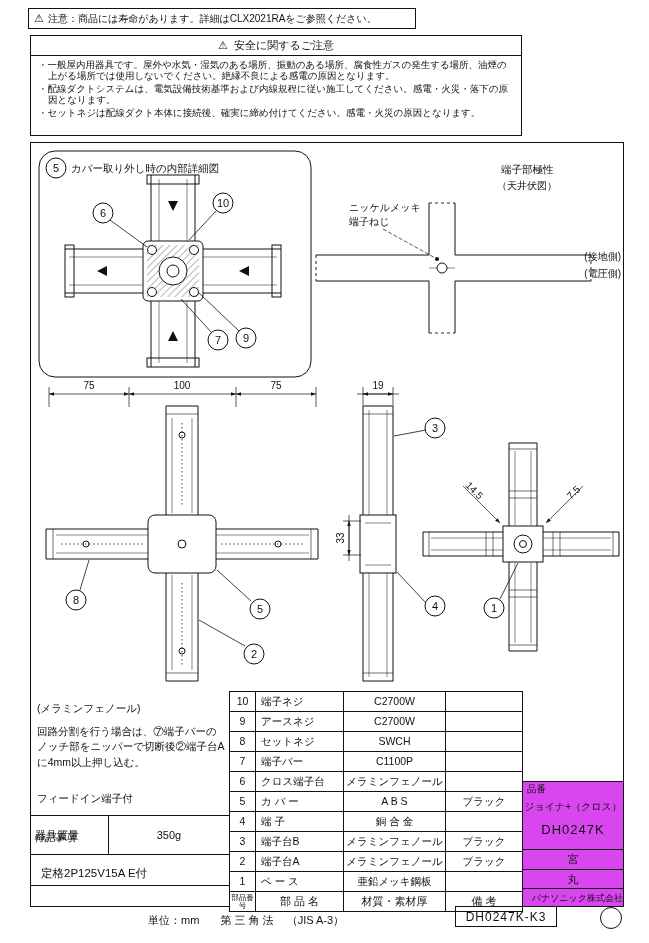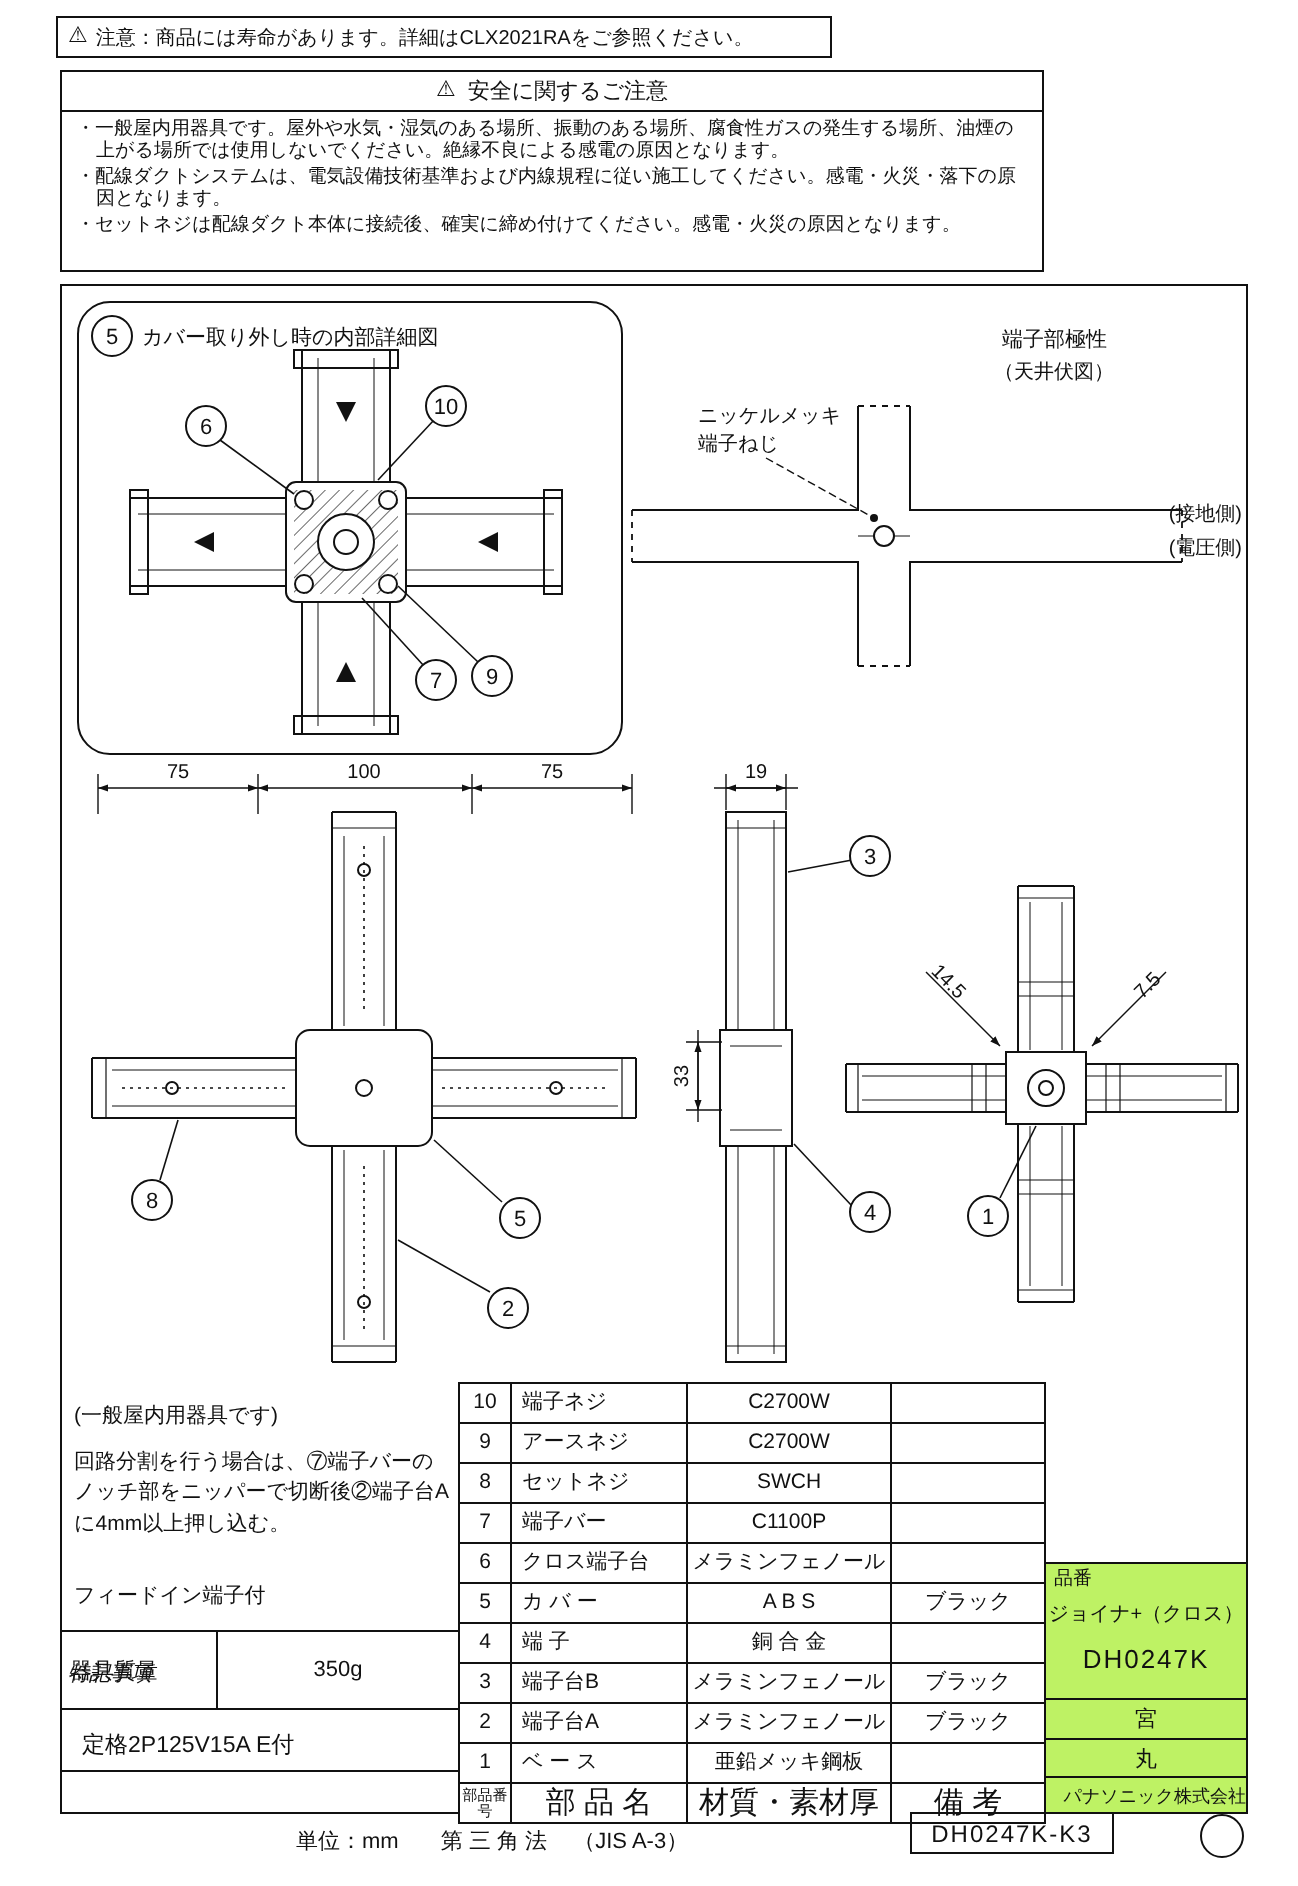--- a/index.html
+++ b/index.html
@@ -25,24 +25,24 @@
   .ov{position:absolute;font-size:10.5px;line-height:1.45;}
   .pre{white-space:pre-line;}
   .mass{position:absolute;border-top:1px solid #111;border-bottom:1px solid #111;display:flex;box-sizing:border-box;font-size:11px;}
   .mass-l{width:78px;border-right:1px solid #111;display:flex;align-items:center;padding-left:4px;box-sizing:border-box;}
   .mass-v{flex:1;display:flex;align-items:center;justify-content:center;}
   .divline{position:absolute;border-top:1px solid #111;}
   
   table.parts{position:absolute;border-collapse:collapse;table-layout:fixed;width:293px;height:215px;background:#fff;font-size:10.5px;}
   table.parts td{border:1px solid #111;padding:0 2px;text-align:center;overflow:hidden;white-space:nowrap;height:19px;line-height:1.05;}
   table.parts td.nm{text-align:left;padding-left:5px;}
-  table.parts tr.hdr td{font-size:15px;}
+  table.parts tr.hdr td{font-size:11px;}
   table.parts tr.hdr td.sm{font-size:7.5px;white-space:normal;padding:0 1px;}
   
-  .tblock{position:absolute;background:#bef264;border-left:1px solid #111;border-top:1px solid #111;box-sizing:border-box;font-size:10.5px;}
+  .tblock{position:absolute;background:#d946ef;border-left:1px solid #111;border-top:1px solid #111;box-sizing:border-box;font-size:10.5px;}
   .tb-top{border-bottom:1px solid #111;box-sizing:border-box;padding-top:1px;}
   .tb-lbl{font-size:9.5px;padding-left:4px;}
   .tb-name{text-align:center;font-size:10px;white-space:nowrap;margin-top:4px;}
   .tb-code{text-align:center;font-size:13px;letter-spacing:1px;margin-top:8px;}
   .tb-stamp{border-bottom:1px solid #111;text-align:center;font-size:11px;display:flex;align-items:center;justify-content:center;box-sizing:border-box;}
   .tb-company{font-size:9px;text-align:right;white-space:nowrap;padding-top:3px;}
   
   .footer-text{position:absolute;font-size:11px;white-space:nowrap;}
   .docbox{position:absolute;width:102px;height:21px;border:1.5px solid #111;display:flex;align-items:center;justify-content:center;
           font-size:12px;letter-spacing:1px;box-sizing:border-box;}
@@ -300,21 +300,21 @@
         <text class="dim" x="441" y="350" transform="rotate(45 441 350)">14.5</text>
         <text class="dim" x="545" y="352" transform="rotate(-45 545 352)">7.5</text>
         <g>
             <circle cx="463" cy="465" r="10" fill="#fff"></circle>
             <text class="t" x="463" y="469">1</text>
           </g>
       </g>
     </svg>
 
     <div class="ov" style="left:6px;top:558px;width:204px;">
-      <div>(一般屋内用器具です)</div>
+      <div>(メラミンフェノール)</div>
       <div class="pre" style="margin-top:8px;">回路分割を行う場合は、⑦端子バーの
 ノッチ部をニッパーで切断後②端子台A
 に4mm以上押し込む。</div>
     </div>
     <div class="ov" style="left:6px;top:648px;">フィードイン端子付</div>
     <div class="mass" style="left:0;top:672px;width:198px;height:40px;">
       <div class="mass-l">器具質量</div>
       <div class="mass-v">350g</div>
     </div>
     <div class="ov" style="left:3px;top:687px;font-style:italic;">特記事項</div>

